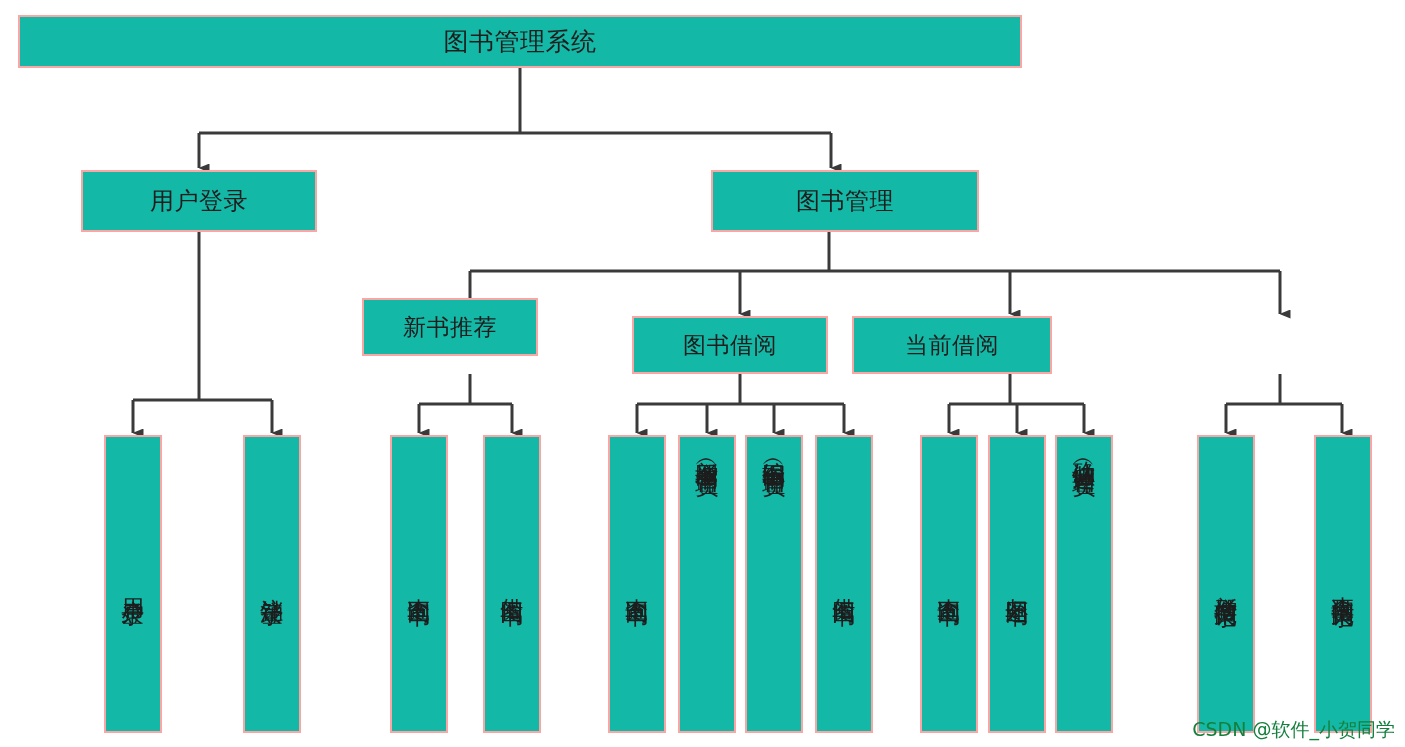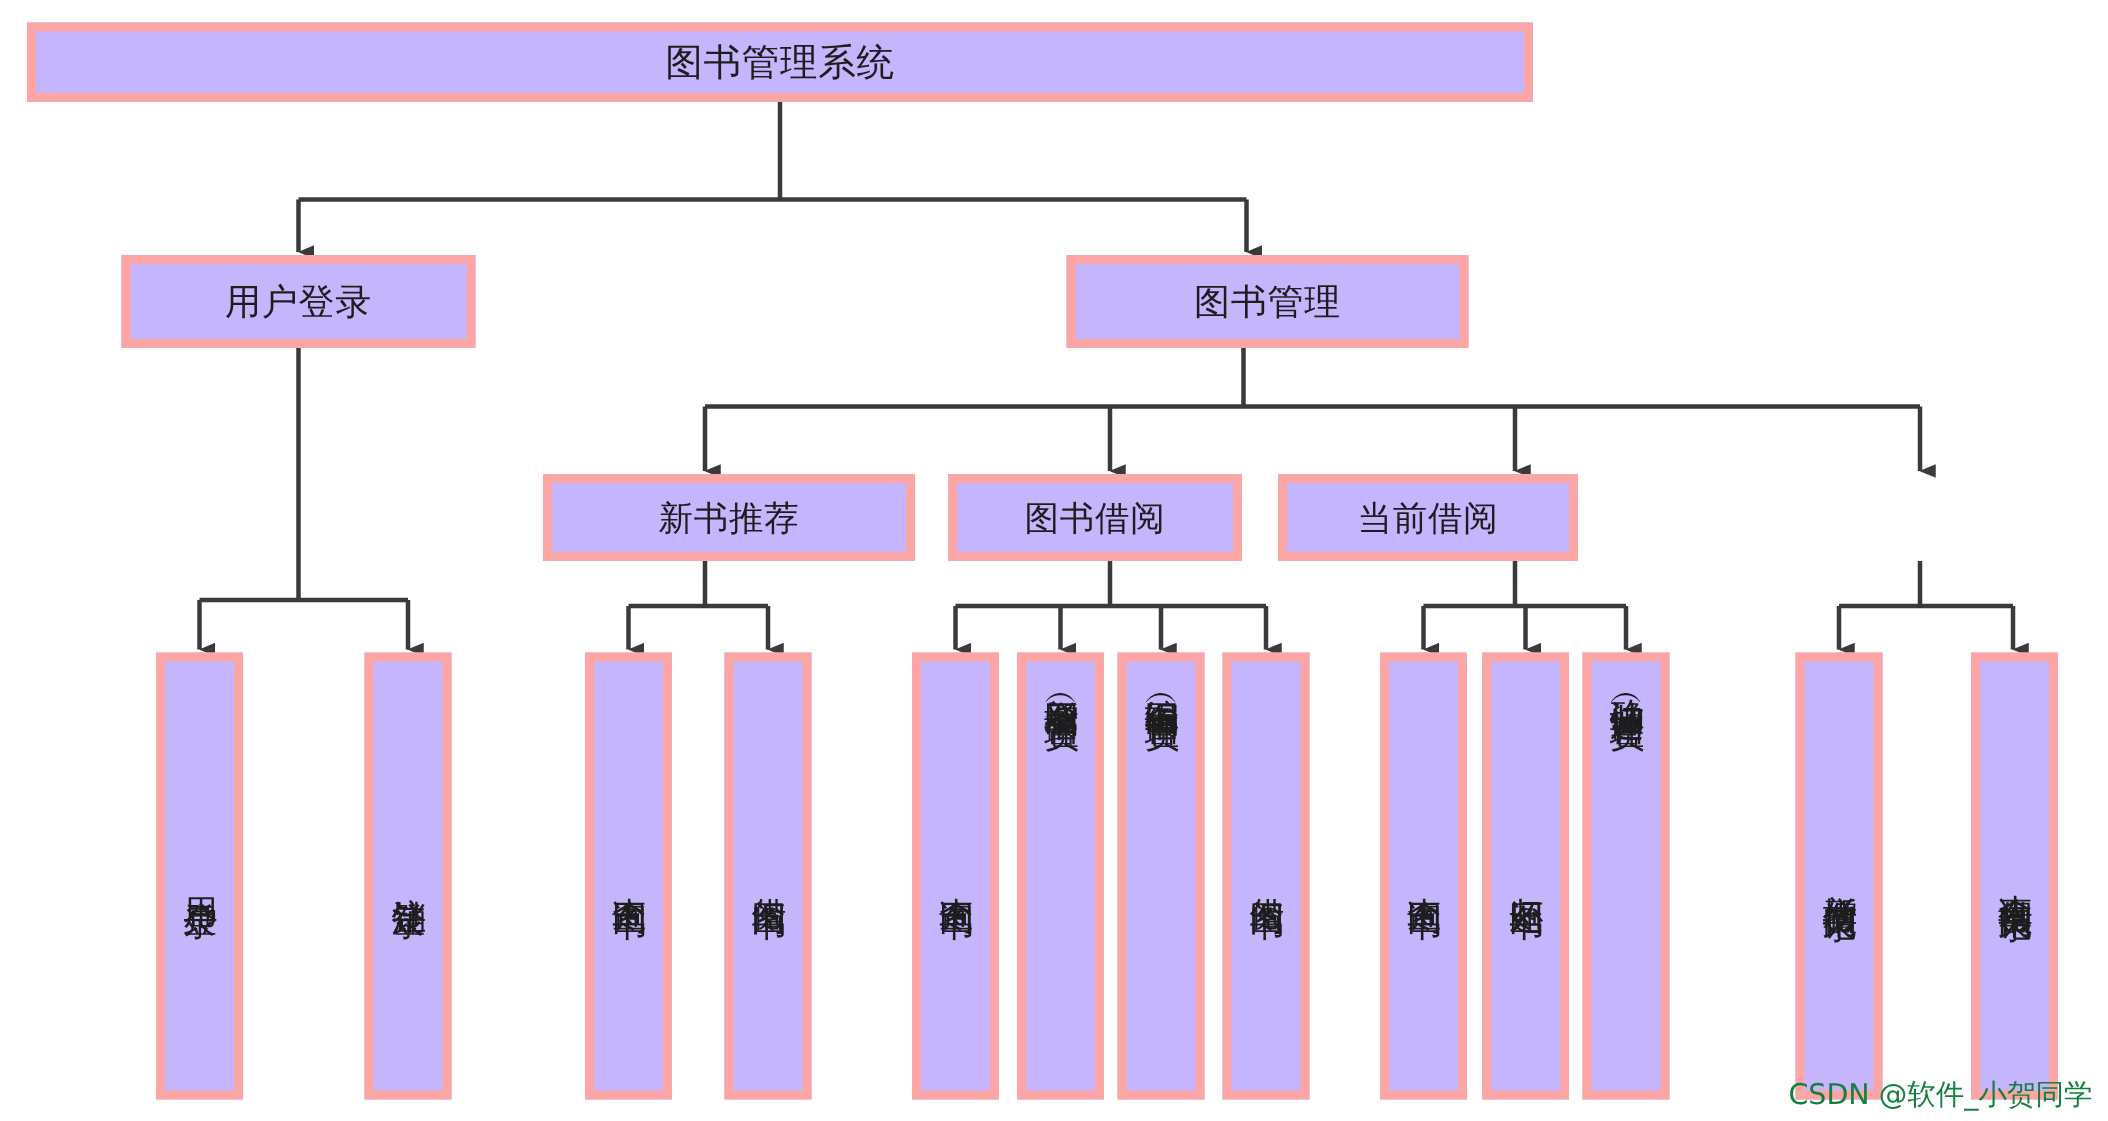--- a/index.html
+++ b/index.html
@@ -22,22 +22,22 @@
   svg#connector-layer {
     position: absolute;
     left: 0;
     top: 0;
     width: 1405px;
     height: 747px;
   }
   .node-box {
     position: absolute;
     box-sizing: border-box;
-    background: #c4b5fd;
-    border: 6px solid #fca5a5;
+    background: #14b8a6;
+    border: 2px solid #fca5a5;
     display: flex;
     align-items: center;
     justify-content: center;
     z-index: 3;
   }
   .node-label {
     color: #1d1d1d;
     letter-spacing: 0.5px;
     white-space: nowrap;
   }
@@ -129,21 +129,21 @@
     <span class="node-label">图书管理系统</span>
   </div>
 
   <div class="node-box node-l2" style="left:81px; top:170px; width:236px; height:62px;">
     <span class="node-label">用户登录</span>
   </div>
   <div class="node-box node-l2" style="left:711px; top:170px; width:268px; height:62px;">
     <span class="node-label">图书管理</span>
   </div>
 
-  <div class="node-box node-l3" style="left:362px; top:316px; width:248px; height:58px;">
+  <div class="node-box node-l3" style="left:362px; top:298px; width:176px; height:58px;">
     <span class="node-label">新书推荐</span>
   </div>
   <div class="node-box node-l3" style="left:632px; top:316px; width:196px; height:58px;">
     <span class="node-label">图书借阅</span>
   </div>
   <div class="node-box node-l3" style="left:852px; top:316px; width:200px; height:58px;">
     <span class="node-label">当前借阅</span>
   </div>
 
   <div class="node-box node-leaf centered" style="left:104px; top:435px; width:58px; height:298px;">

